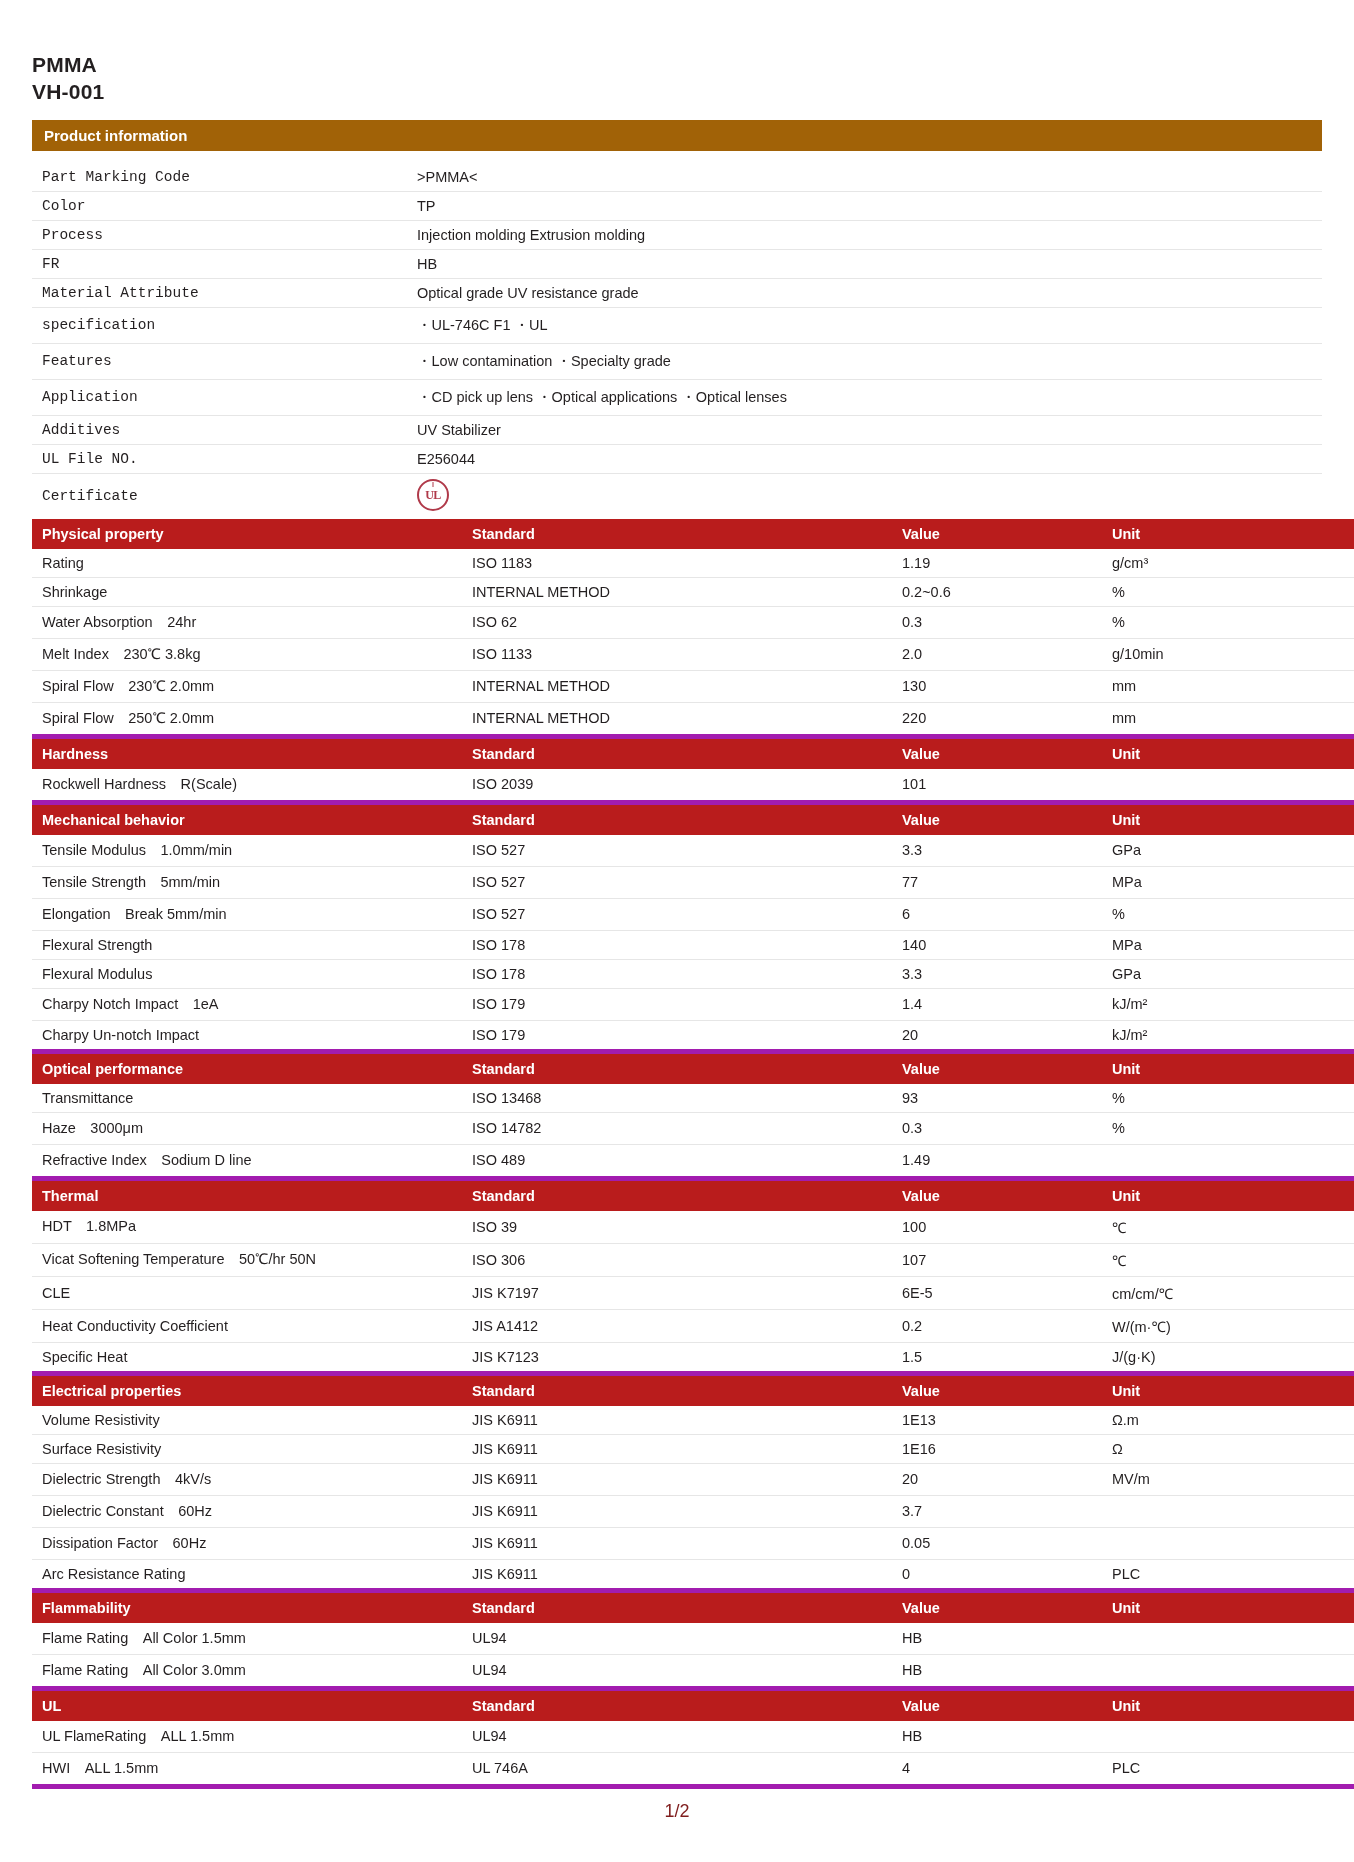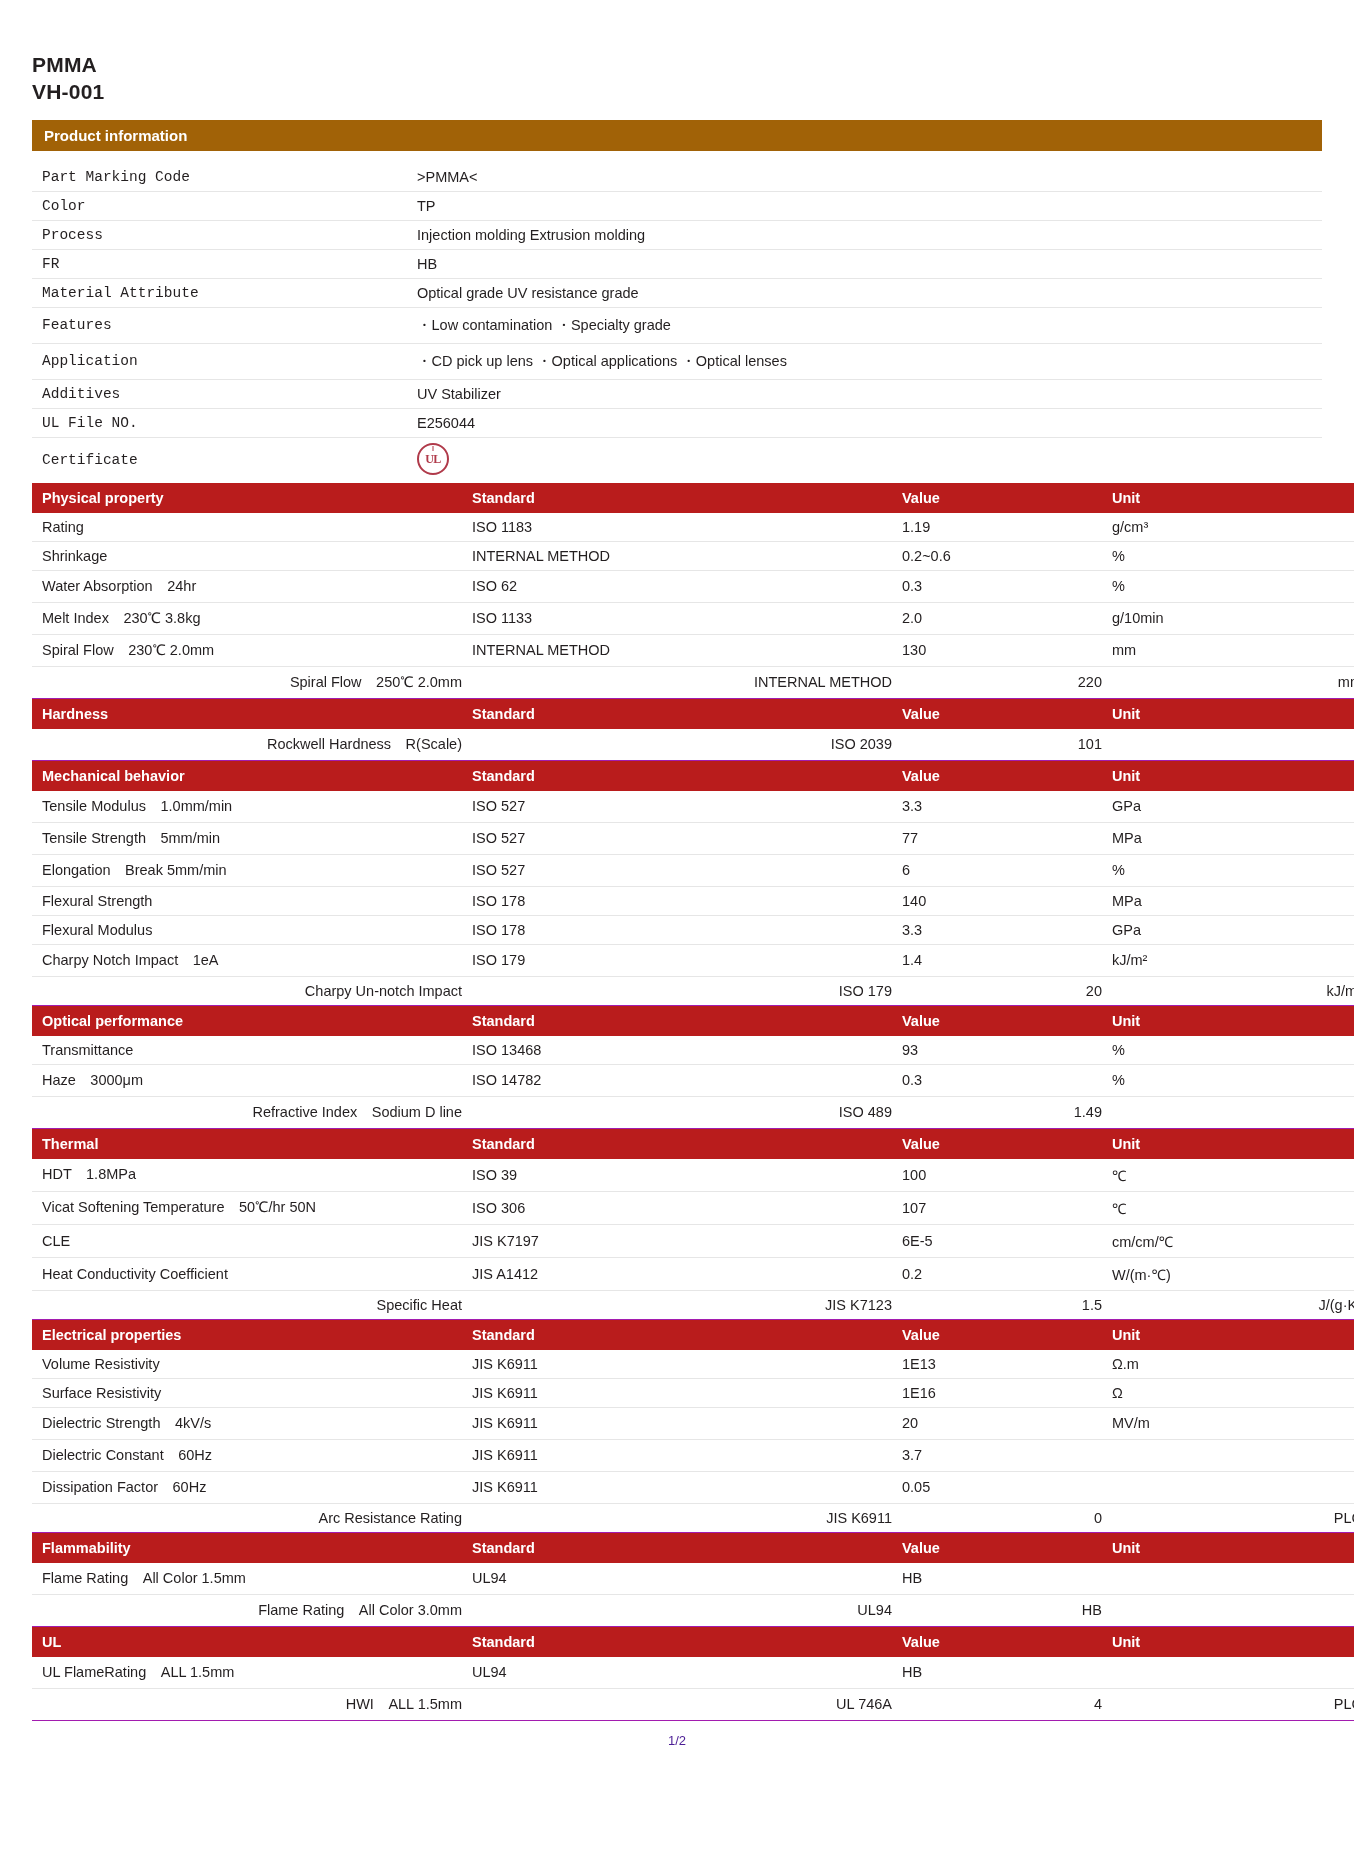--- a/index.html
+++ b/index.html
@@ -94,22 +94,21 @@
     padding: 6px 0 6px 10px;
     border-bottom: 1px solid #e6e6e6;
     vertical-align: middle;
   }
   .col-name  { width: 420px; }
   .col-std   { width: 420px; }
   .col-val   { width: 200px; }
   .col-unit  { width: 250px; }
 
   .prop-table tr:last-child td {
-    border-bottom: 1px solid #a21caf;
-    text-align: right;
+    border-bottom: 5px solid #a21caf;
   }
   
   .ul-mark {
     display: inline-block;
     width: 28px;
     height: 28px;
     border: 2px solid #b03a4a;
     border-radius: 50%;
     position: relative;
   }
@@ -132,22 +131,22 @@
     top: 1px;
     width: 1px;
     height: 5px;
     background: #b03a4a;
     transform: translateX(-50%);
   }
   
   .footer {
     width: 1290px;
     text-align: center;
-    font-size: 13px;
-    color: #4c1d95;
+    font-size: 18px;
+    color: #7f1d1d;
     padding: 12px 0 16px 0;
   }
   .bullet-line { white-space: nowrap; }
 </style>
 </head>
 <body>
 
 <div class="page">
 
   <div class="doc-title">
@@ -173,20 +172,24 @@
         </tr>
         <tr>
           <td class="label">FR</td>
           <td>HB</td>
         </tr>
         <tr>
           <td class="label">Material Attribute</td>
           <td>Optical grade UV resistance grade</td>
         </tr>
         <tr class="tall">
+          <td class="label">specification</td>
+          <td class="bullet-line">・UL-746C F1 ・UL</td>
+        </tr>
+        <tr class="tall">
           <td class="label">Features</td>
           <td class="bullet-line">・Low contamination ・Specialty grade</td>
         </tr>
         <tr class="tall">
           <td class="label">Application</td>
           <td class="bullet-line">・CD pick up lens ・Optical applications ・Optical lenses</td>
         </tr>
         <tr>
           <td class="label">Additives</td>
           <td>UV Stabilizer</td>

